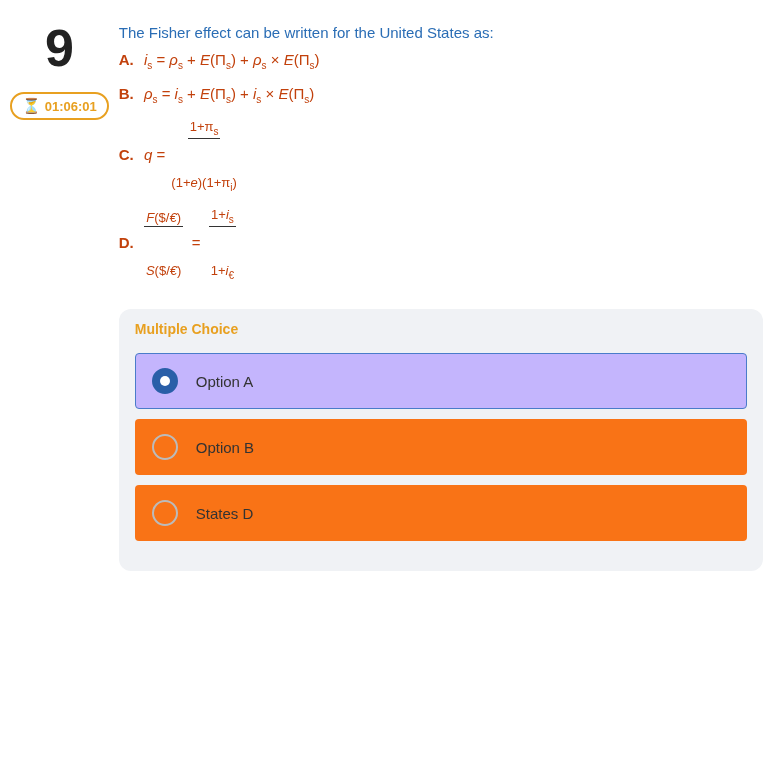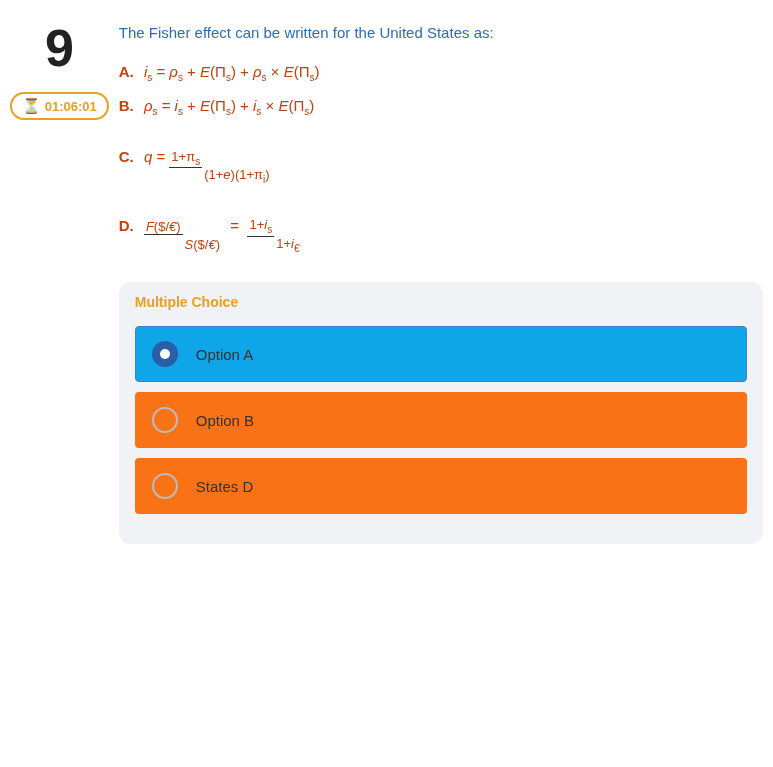--- a/index.html
+++ b/index.html
@@ -44,40 +44,40 @@
     .timer-icon {
       font-size: 15px;
     }
     .question-content-col {
       flex: 1;
       padding-left: 10px;
     }
     .question-text {
       color: #2a6db5;
       font-size: 15px;
-      margin-bottom: 22px;
+      margin-bottom: 10px;
       padding-top: 4px;
     }
     .options-list {
       list-style: none;
       margin-bottom: 28px;
     }
     .options-list li {
       margin-bottom: 14px;
       font-size: 15px;
       color: #c2410c;
     }
     .option-label {
       font-weight: bold;
       margin-right: 6px;
     }
     
     .frac {
       display: inline-flex;
-      flex-direction: row;
+      flex-direction: column;
       align-items: center;
       vertical-align: middle;
       font-size: 13px;
       line-height: 1.2;
     }
     .frac .numer {
       border-bottom: 1px solid #333;
       padding: 0 2px;
     }
     .frac .denom {
@@ -103,21 +103,21 @@
       align-items: center;
       background: #f97316;
       border: 1.5px solid transparent;
       border-radius: 4px;
       padding: 14px 16px;
       margin-bottom: 10px;
       cursor: pointer;
       transition: background 0.1s;
     }
     .choice-option.selected {
-      background: #0ea5e9;
+      background: #c4b5fd;
       border-color: #4a7cc9;
     }
     .radio-circle {
       width: 26px;
       height: 26px;
       border-radius: 50%;
       border: 2px solid #bbb;
       margin-right: 18px;
       flex-shrink: 0;
       display: flex;

